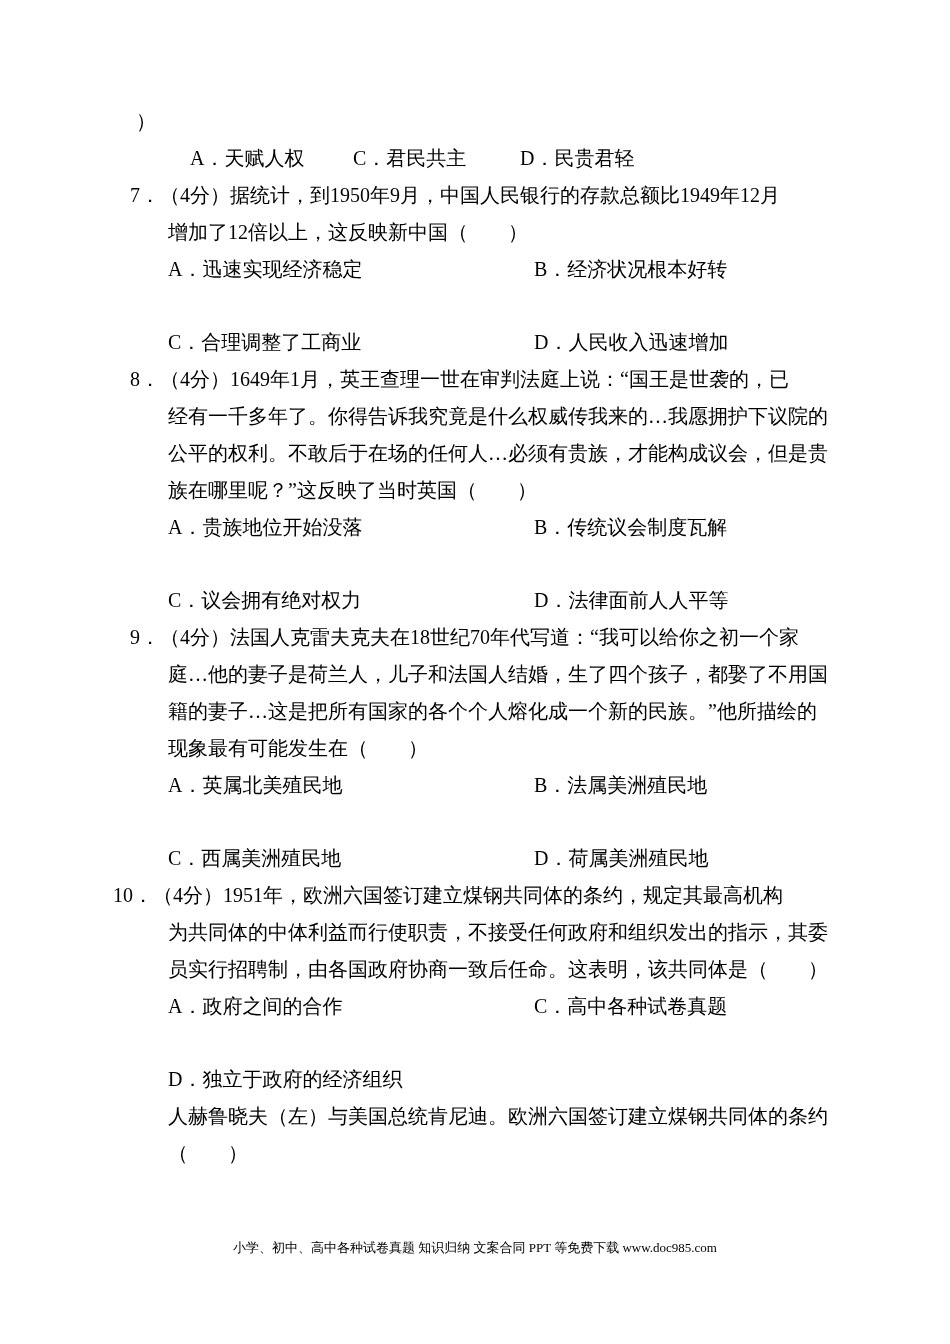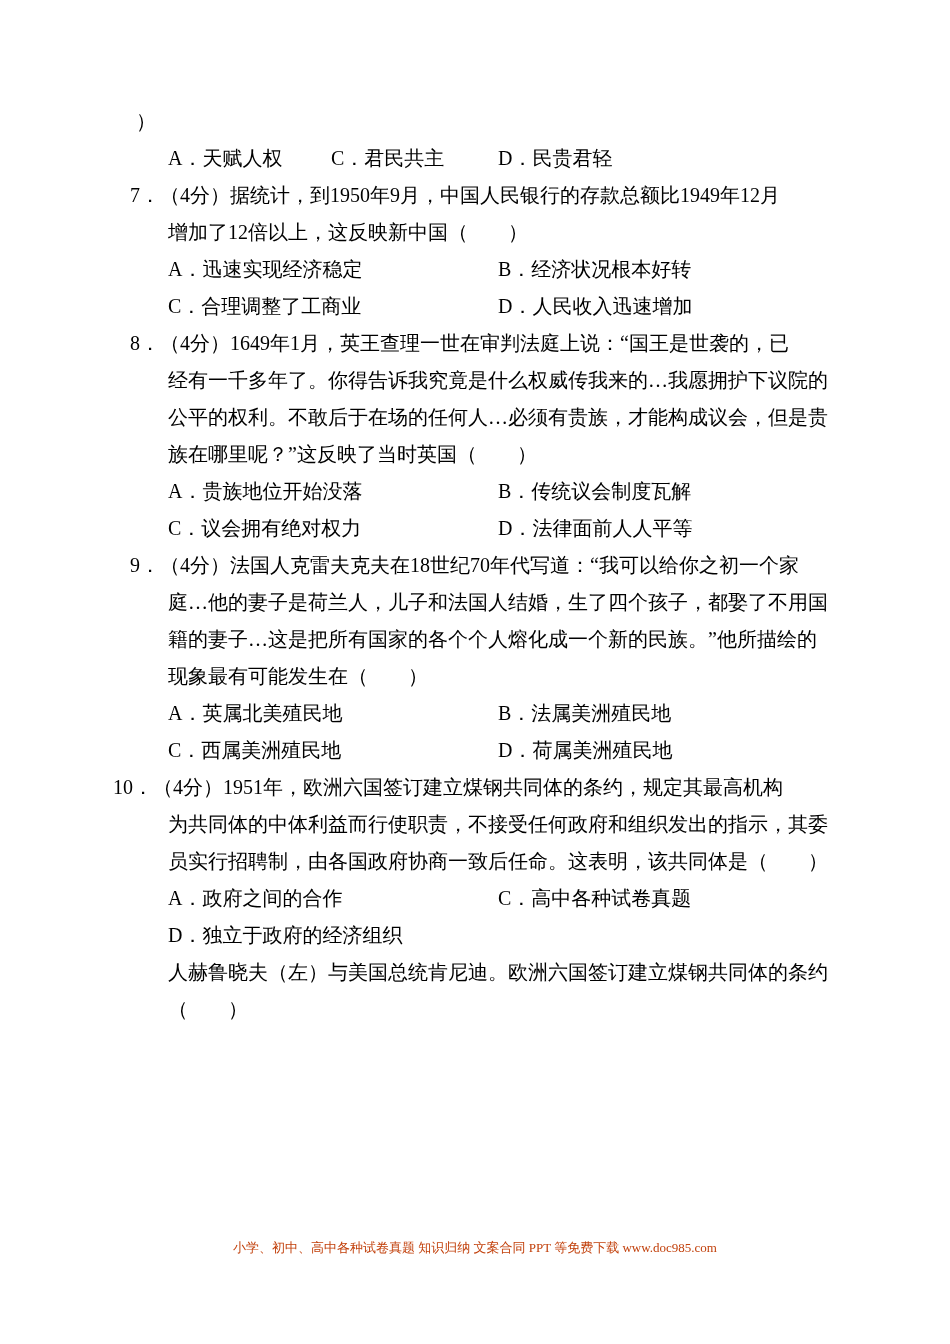--- a/index.html
+++ b/index.html
@@ -35,37 +35,39 @@
   }
   .stem-line.first {
     margin-left: -38px;
   }
   .stem-line.first.wide {
     margin-left: -55px;
   }
   .opts-inline {
     display: grid;
     grid-template-columns: 163px 167px 160px auto;
+    margin-left: 22px;
   }
   .opts-grid {
     display: grid;
     grid-template-columns: 330px auto;
+    gap: 36px;
   }
   .opt {
     white-space: nowrap;
   }
   .footer {
     position: absolute;
     left: 0;
     top: 1238px;
     width: 950px;
     text-align: center;
     font-size: 13px;
     line-height: 20px;
-    color: #c2410c;
+    color: #000000;
     white-space: nowrap;
   }
 </style>
 </head>
 <body>
 
 <div class="page">
   <div class="content" id="question-list">
       <div class="cont-line">）</div>
       <div class="opts-inline">

